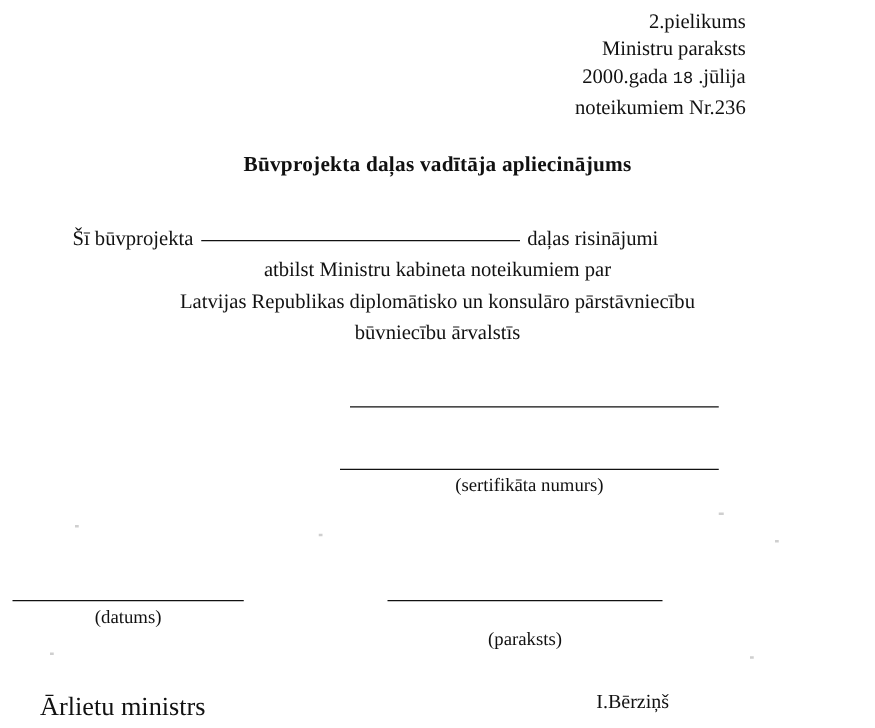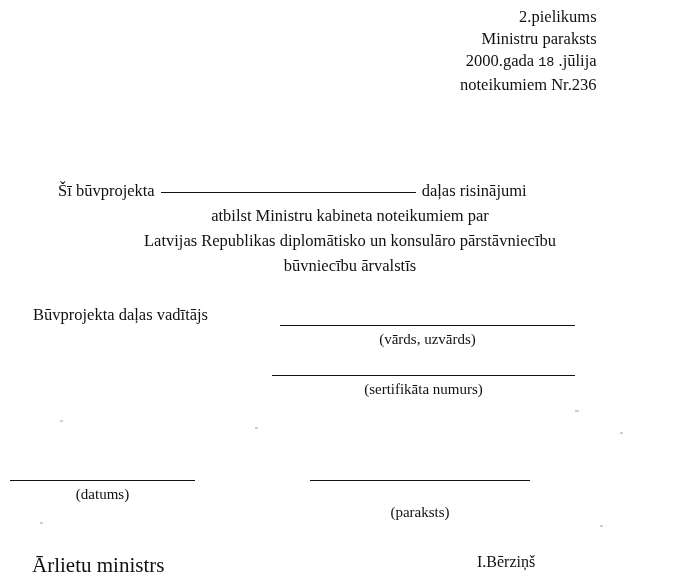--- a/index.html
+++ b/index.html
@@ -132,32 +132,31 @@
 
 <div class="page">
 
   <div class="header-block">
     <div class="header-line">2.pielikums</div>
     <div class="header-line">Ministru paraksts</div>
     <div class="header-line"><span>2000.gada</span> <span class="small">18</span> <span>.jūlija</span></div>
     <div class="header-line"><span>noteikumiem Nr.236</span></div>
   </div>
 
+  <div class="doc-title">Būvprojekta daļas vadītāja apliecinājums</div>
 
   <div class="intro">
     <span class="line1"><span>Šī būvprojekta</span><span class="fillin"></span><span>daļas risinājumi</span></span>
     <span>atbilst Ministru kabineta noteikumiem par</span><br>
     <span>Latvijas Republikas diplomātisko un konsulāro pārstāvniecību</span><br>
     <span>būvniecību ārvalstīs</span>
   </div>
 
-  <div class="manager-row">Būvprojekta daļas vadītājs</div>
 
   <div class="sig-line line-name"></div>
-  <div class="caption cap-name">(vārds, uzvārds)</div>
 
   <div class="sig-line line-cert"></div>
   <div class="caption cap-cert">(sertifikāta numurs)</div>
 
   <div class="sig-line line-date"></div>
   <div class="caption cap-date">(datums)</div>
 
   <div class="sig-line line-sign"></div>
   <div class="caption cap-sign">(paraksts)</div>
 

